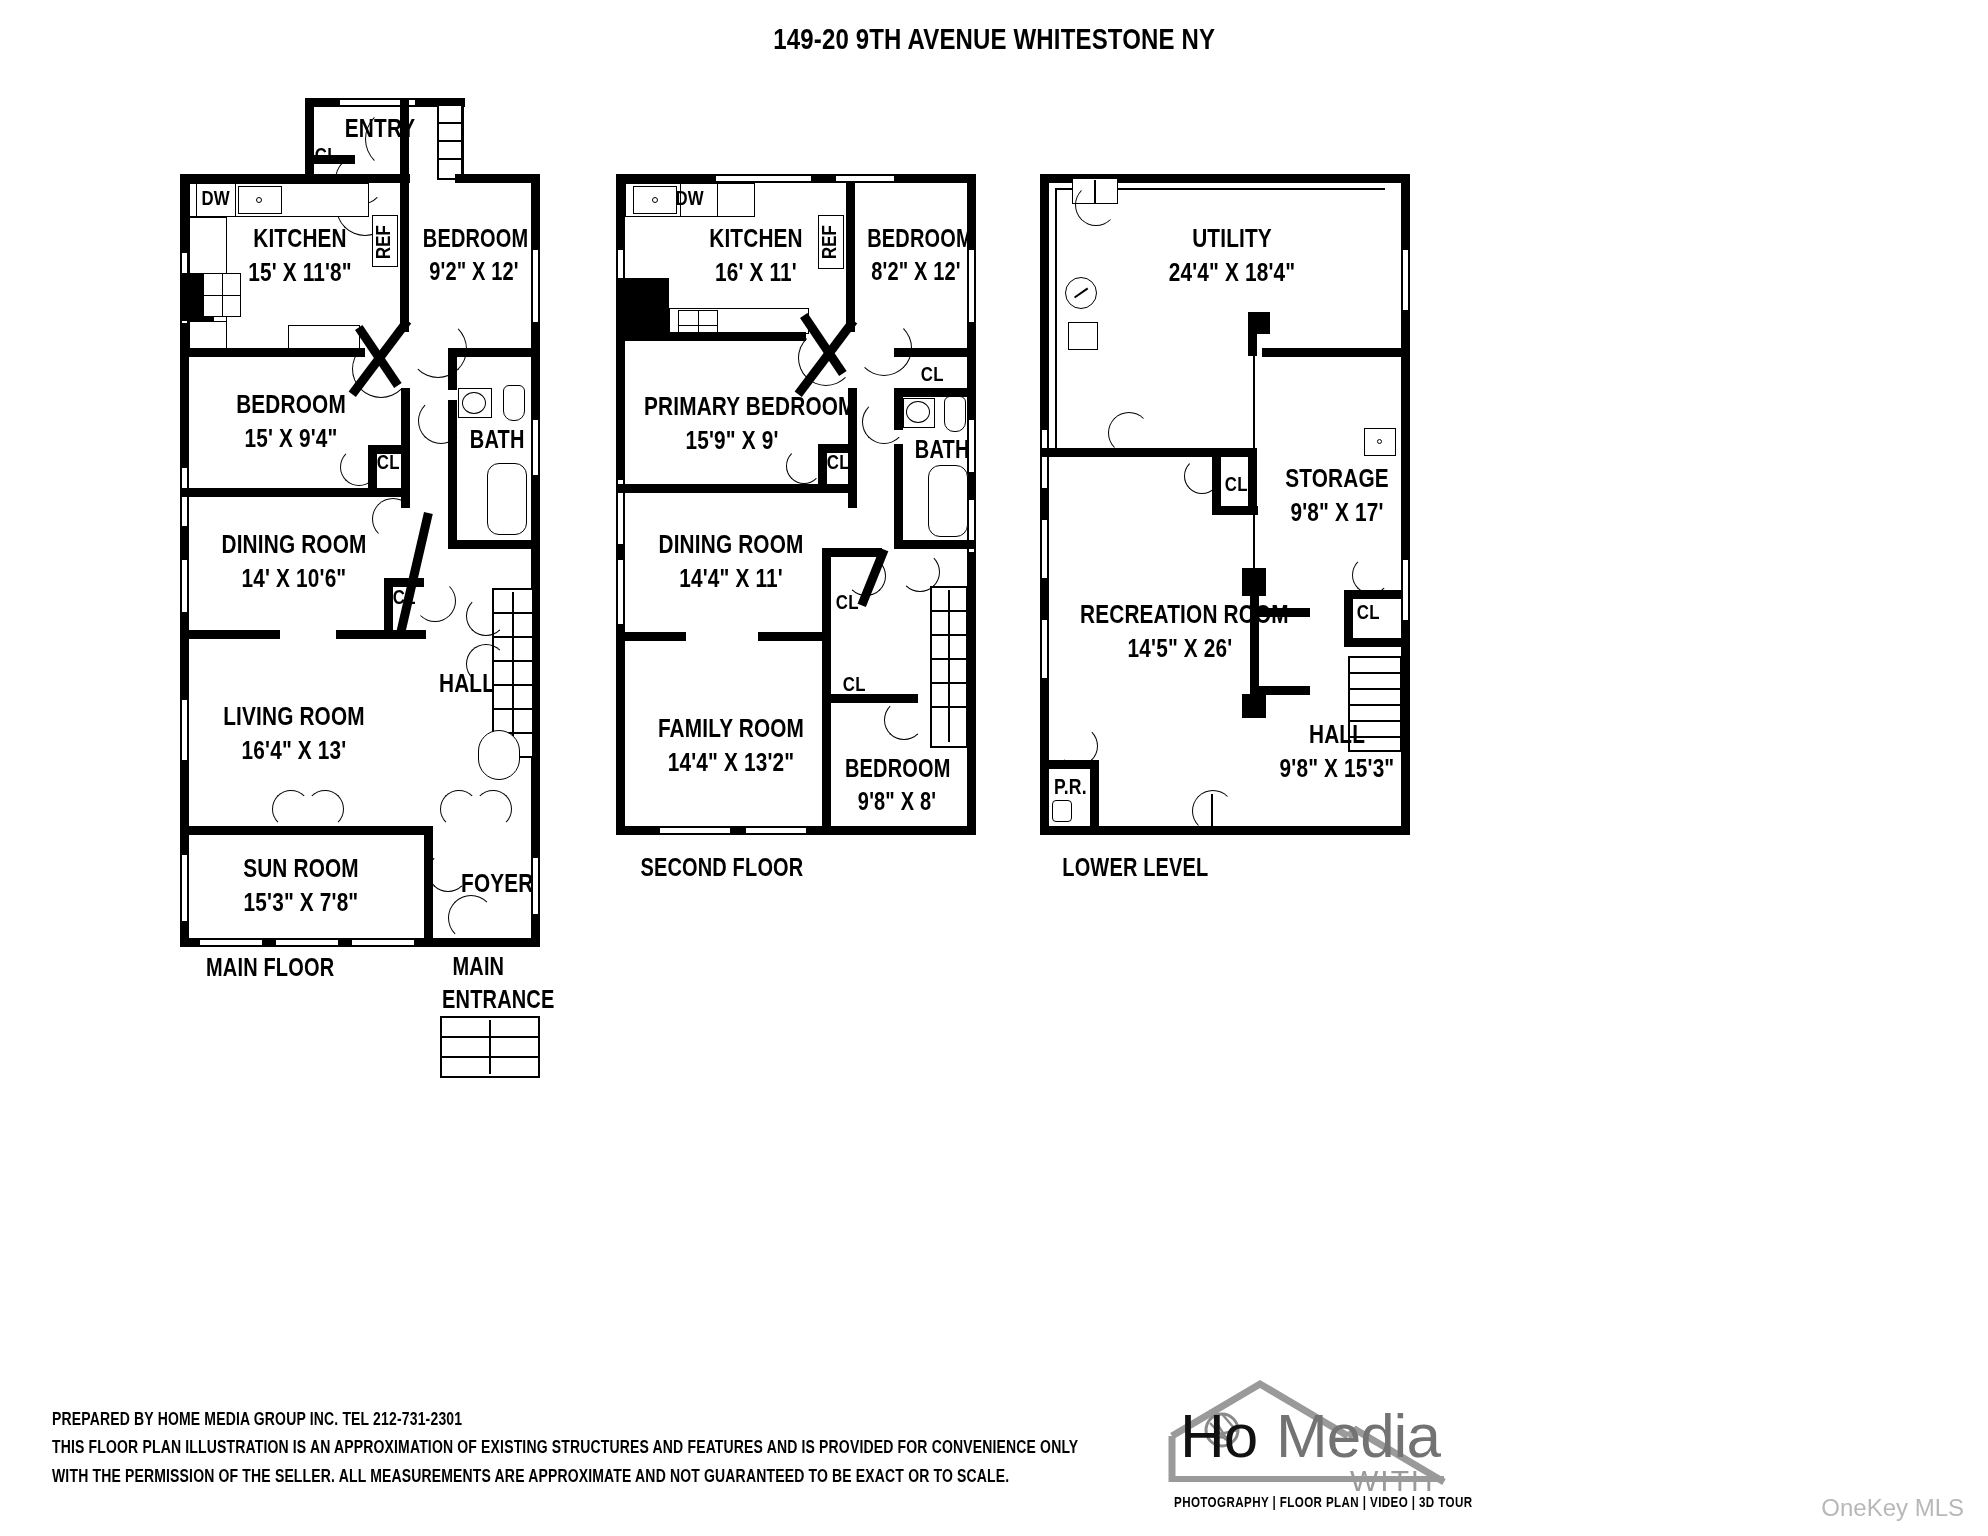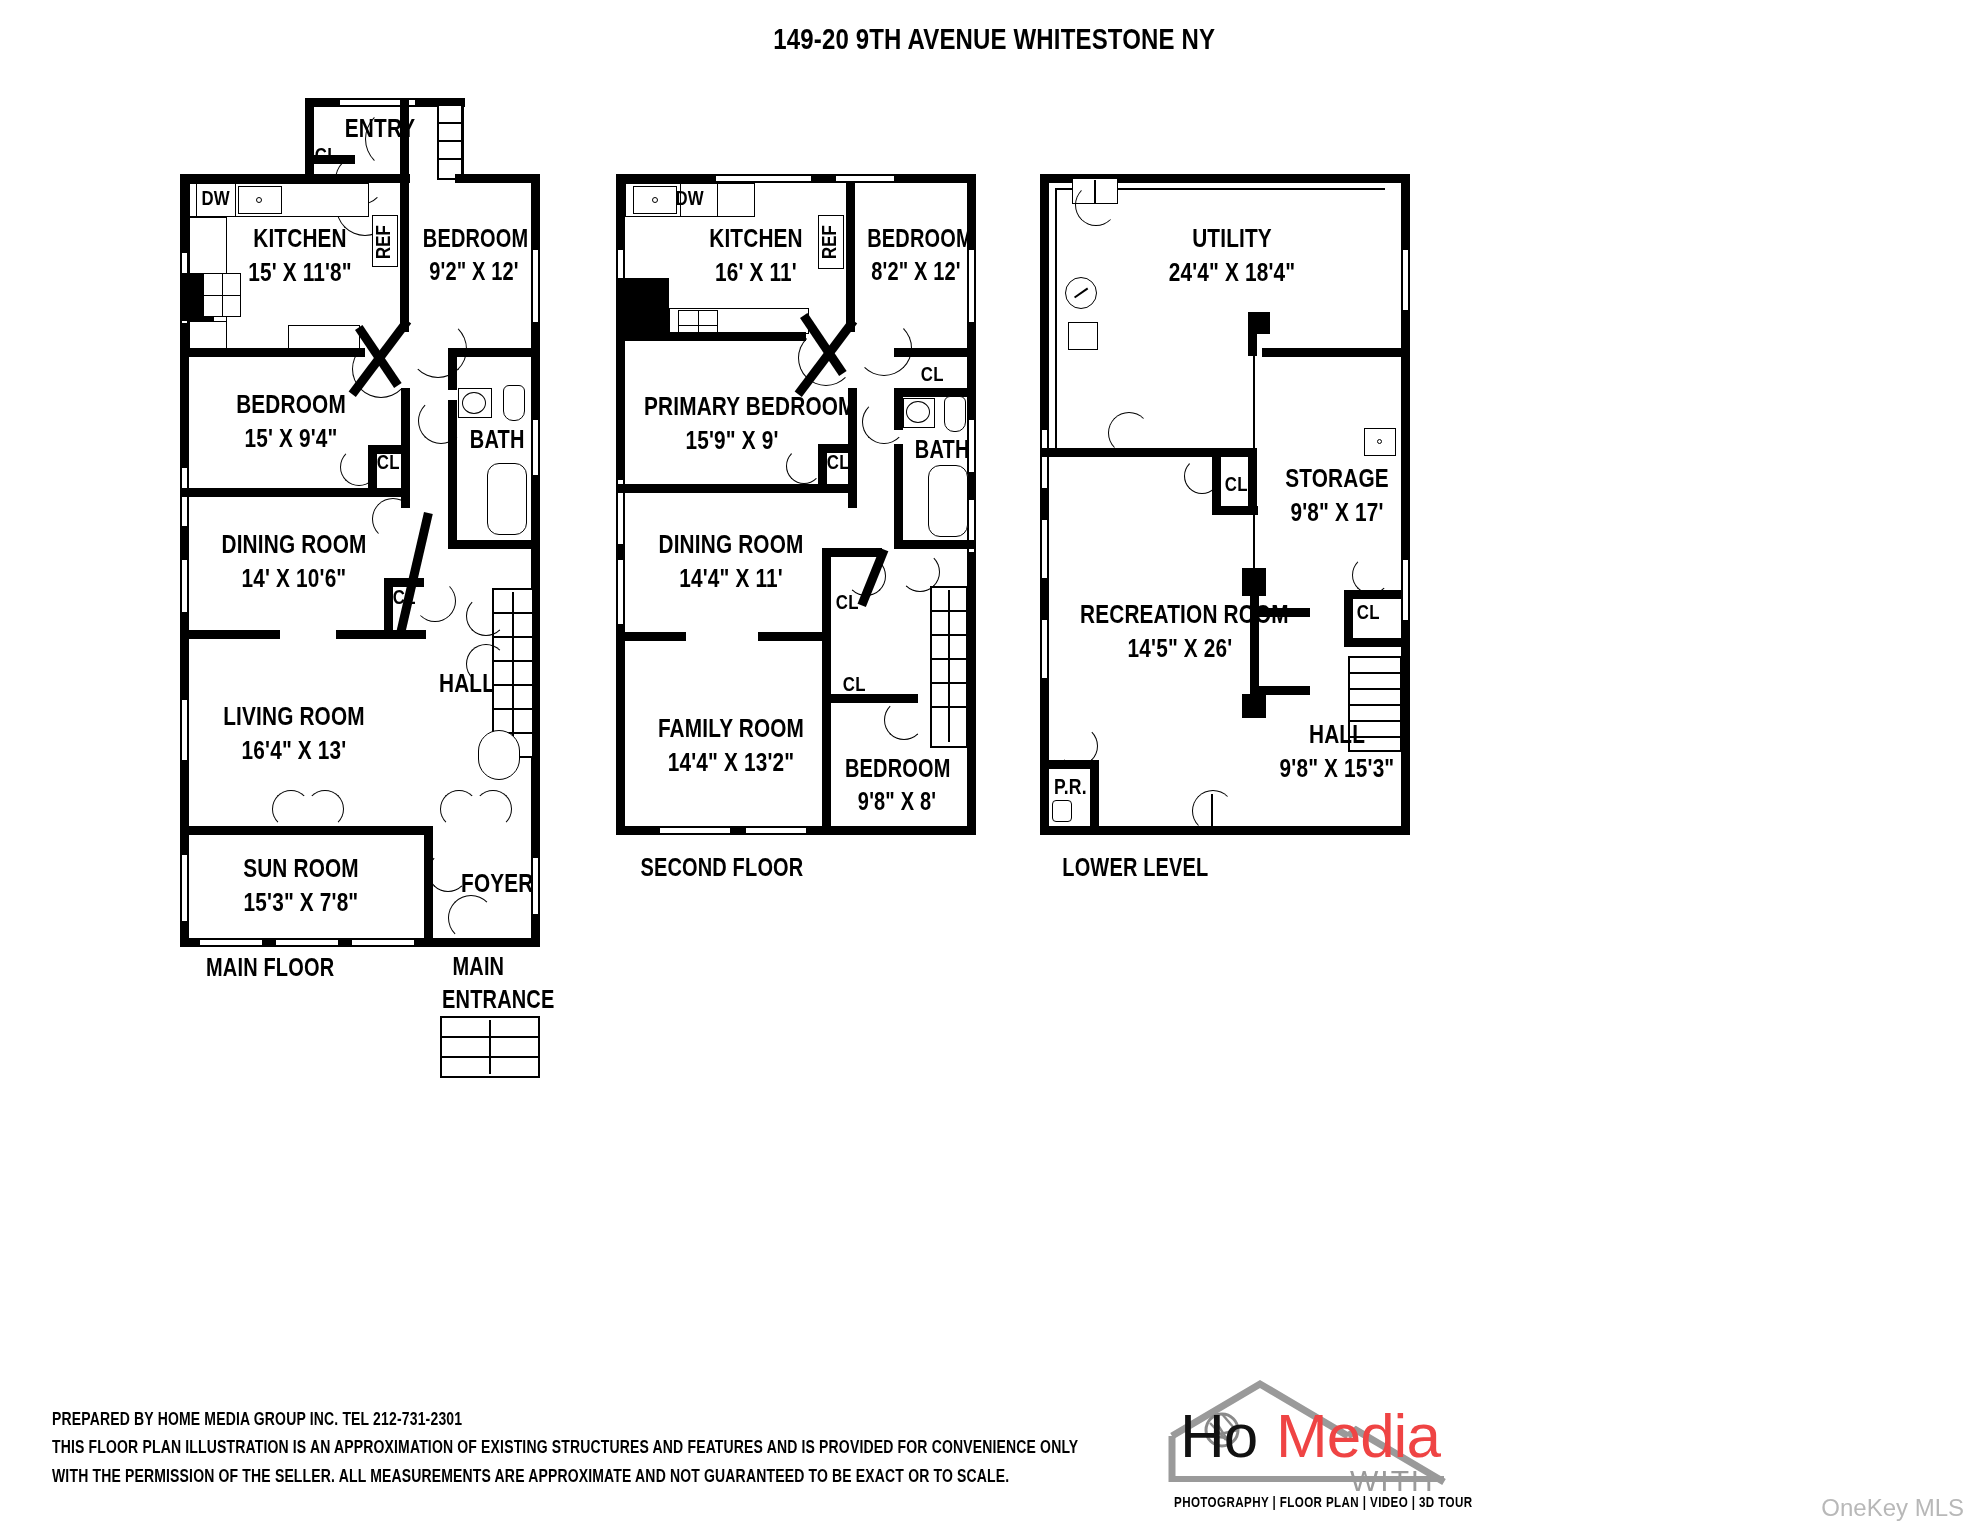--- a/index.html
+++ b/index.html
@@ -427,18 +427,18 @@
     <circle cx="62" cy="52" r="16" fill="none" stroke="#8a8a8a" stroke-width="3"></circle>
     <g stroke="#8a8a8a" stroke-width="2.4" fill="none">
       <line x1="62" y1="36" x2="74" y2="50"></line>
         <line x1="78" y1="52" x2="60" y2="56"></line>
       <line x1="70" y1="66" x2="56" y2="44"></line>
         <line x1="48" y1="58" x2="68" y2="60"></line>
       <line x1="50" y1="45" x2="66" y2="62"></line>
     </g>
   </svg>
   <div class="abs" style="left:20px;top:22px;font-size:62px;color:#111;font-family:'Liberation Sans',sans-serif;font-weight:400;letter-spacing:-1px;">Ho</div>
-  <div class="abs" style="left:116px;top:22px;font-size:62px;color:#ef4444;font-family:'Liberation Sans',sans-serif;font-weight:400;letter-spacing:-1px;">Media</div>
+  <div class="abs" style="left:116px;top:22px;font-size:62px;color:#737373;font-family:'Liberation Sans',sans-serif;font-weight:400;letter-spacing:-1px;">Media</div>
   <div class="abs" style="left:190px;top:86px;font-size:30px;color:#9a9a9a;letter-spacing:2px;font-family:'Liberation Sans',sans-serif;">WITH</div>
   <div class="abs cond tagline" style="left:14px;top:116px;transform-origin:left center;">PHOTOGRAPHY  |  FLOOR PLAN  |  VIDEO  |  3D TOUR</div>
 </div>
 
 <div class="abs" id="mls">OneKey MLS</div>
 
 </body></html>

